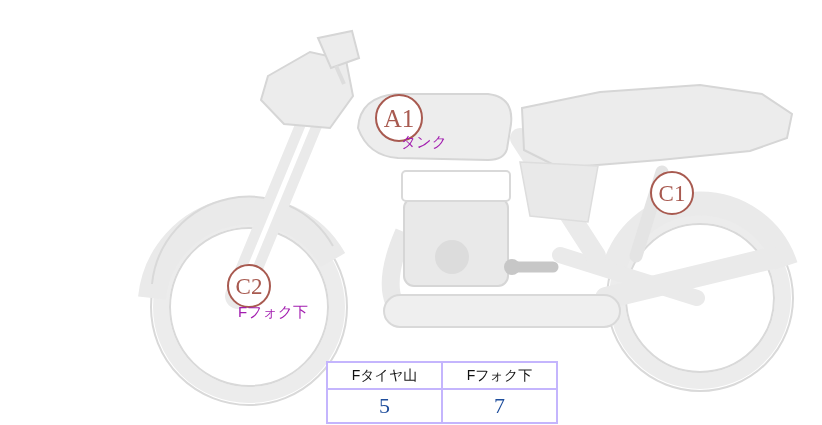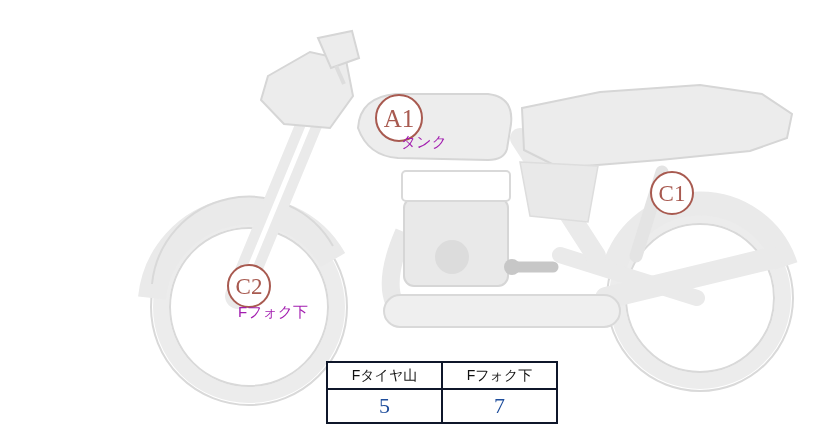--- a/index.html
+++ b/index.html
@@ -21,21 +21,21 @@
     position:absolute;color:#a21caf;font-size:15px;text-align:center;white-space:nowrap;
   }
   .ml-a1{left:384px;top:133px;width:80px;}
   .ml-c1{left:643px;top:208px;width:80px;}
   .ml-c2{left:223px;top:303px;width:100px;}
   .tire-table{
     position:absolute;left:326px;top:361px;border-collapse:collapse;table-layout:fixed;
     background:#fff;
   }
   .tire-table th,.tire-table td{
-    border:2px solid #0f172a;width:113px;text-align:center;padding:0;
+    border:2px solid #c4b5fd;width:113px;text-align:center;padding:0;
   }
   .tire-table th{
     height:25px;font-size:14px;font-weight:normal;color:#111;
   }
   .tire-table td{
     height:32px;font-size:22px;color:#1f4e9c;font-family:"Liberation Serif","DejaVu Serif",serif;
   }
 </style>
 </head>
 <body>

